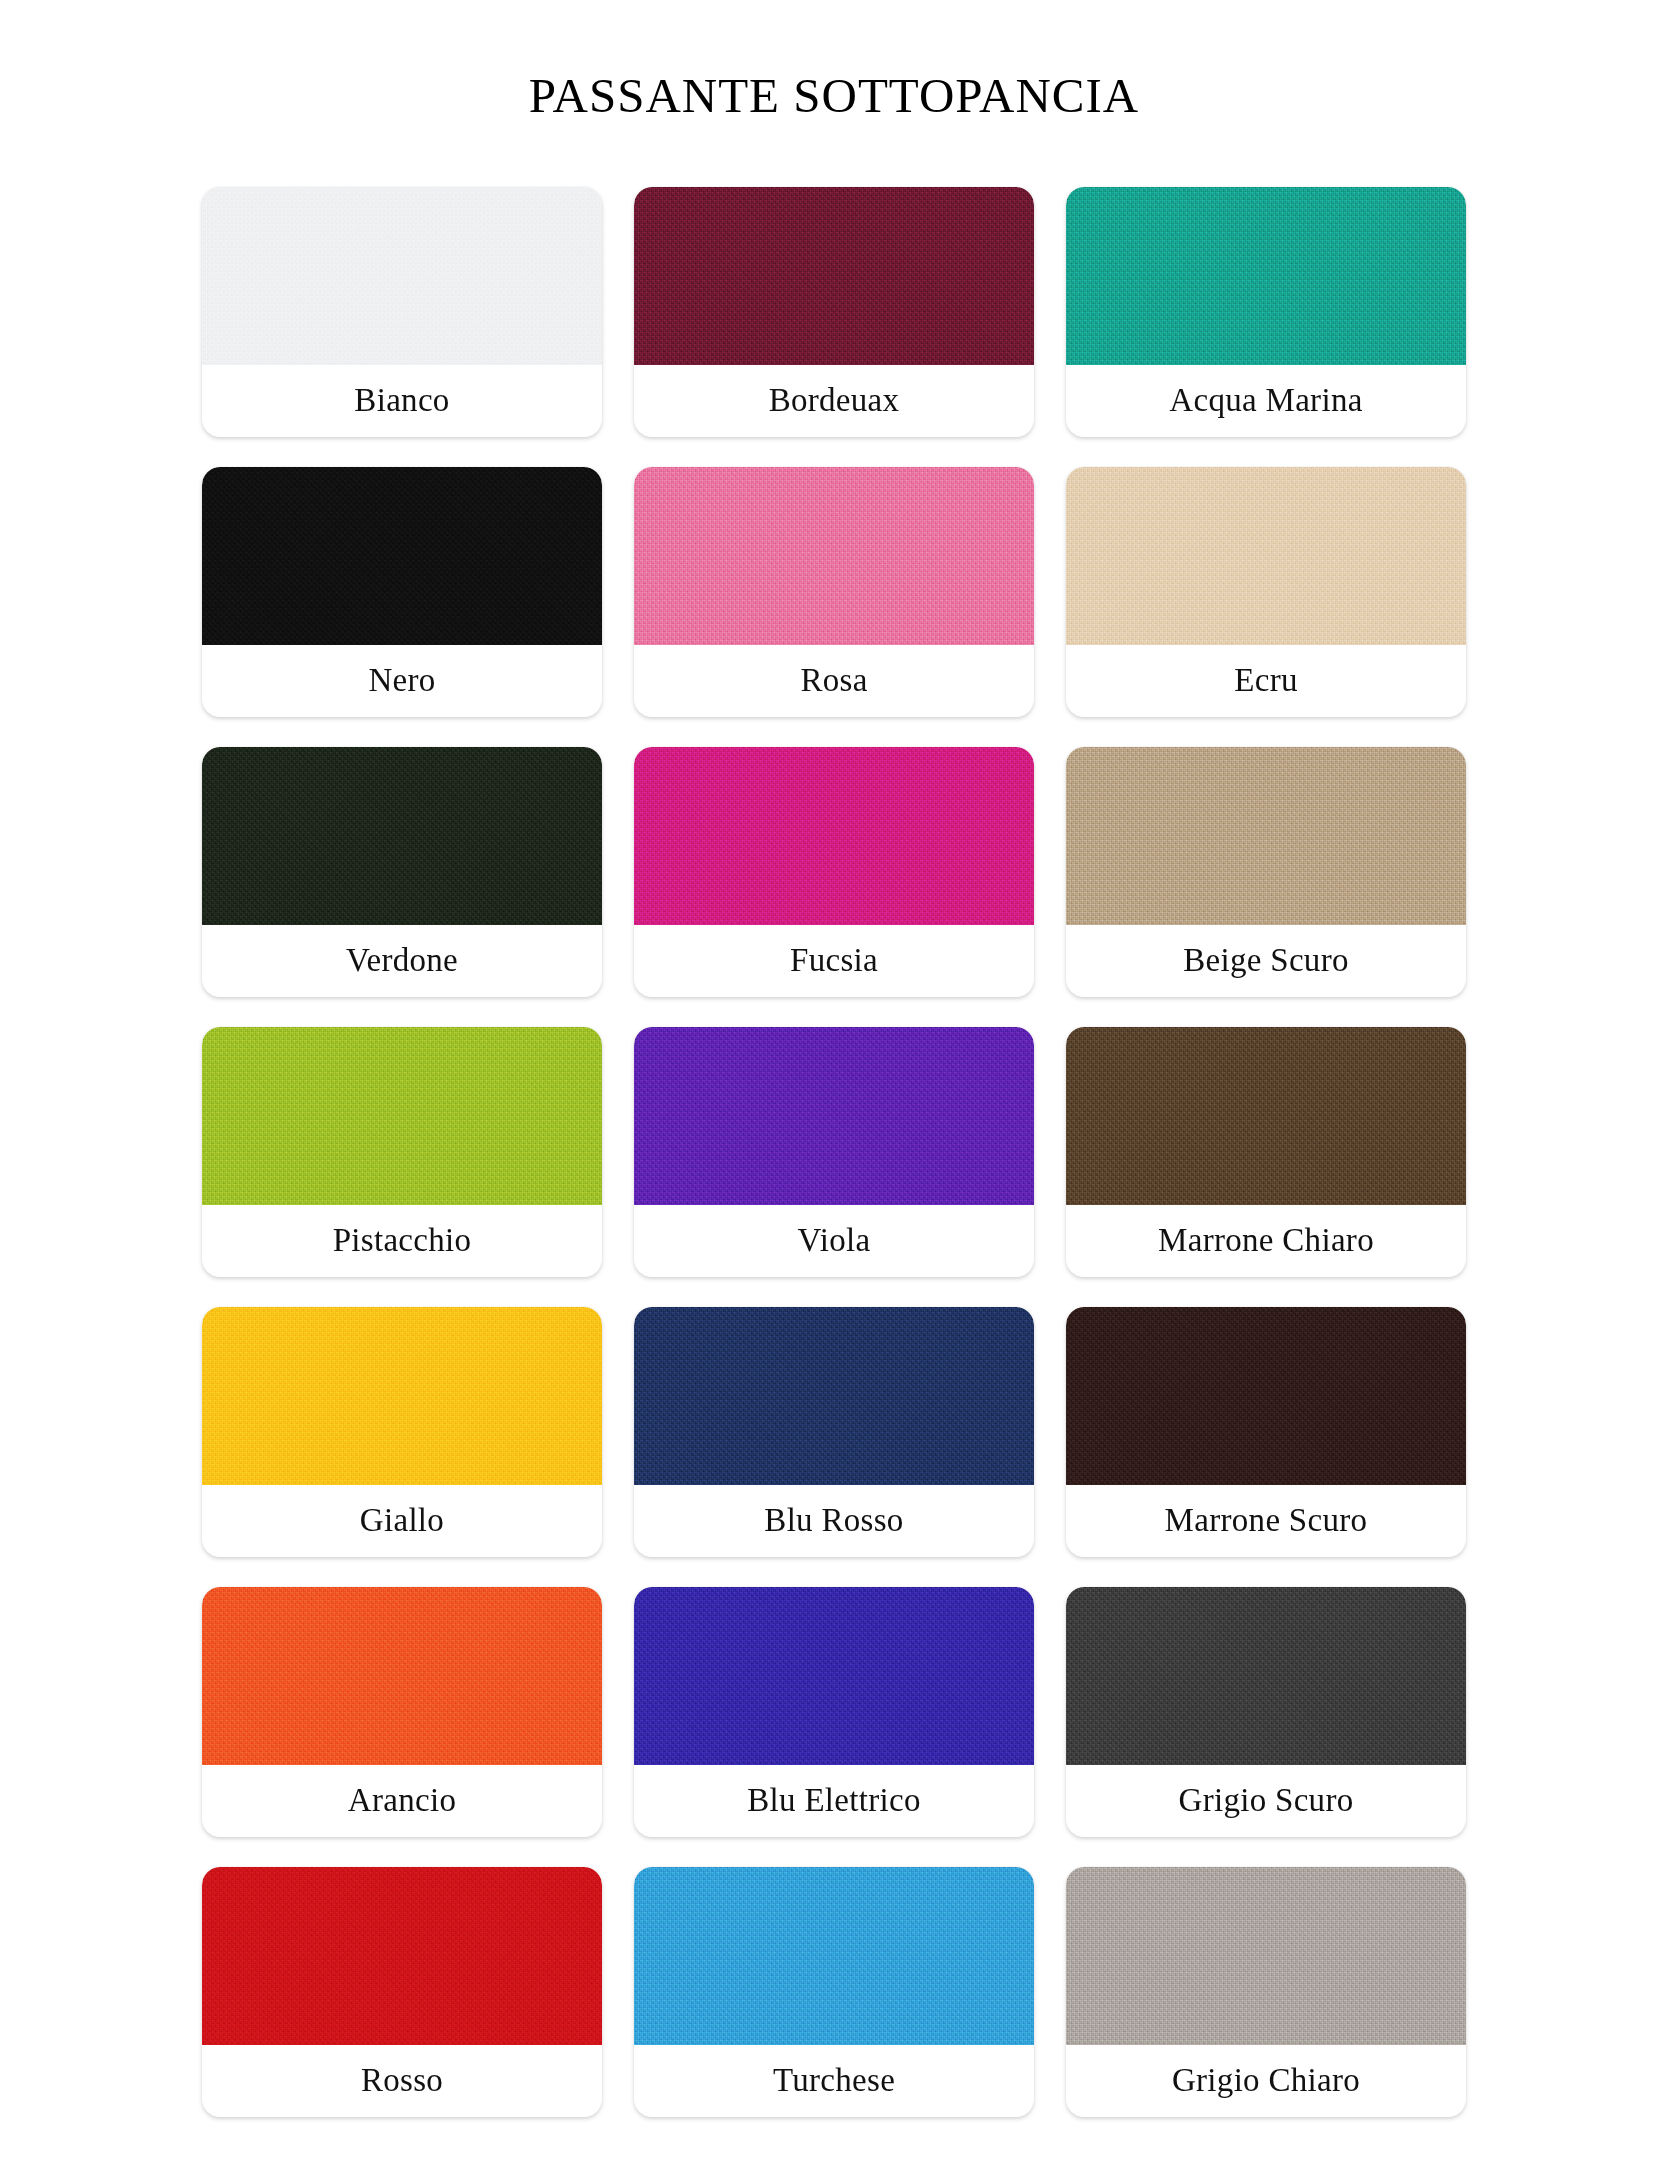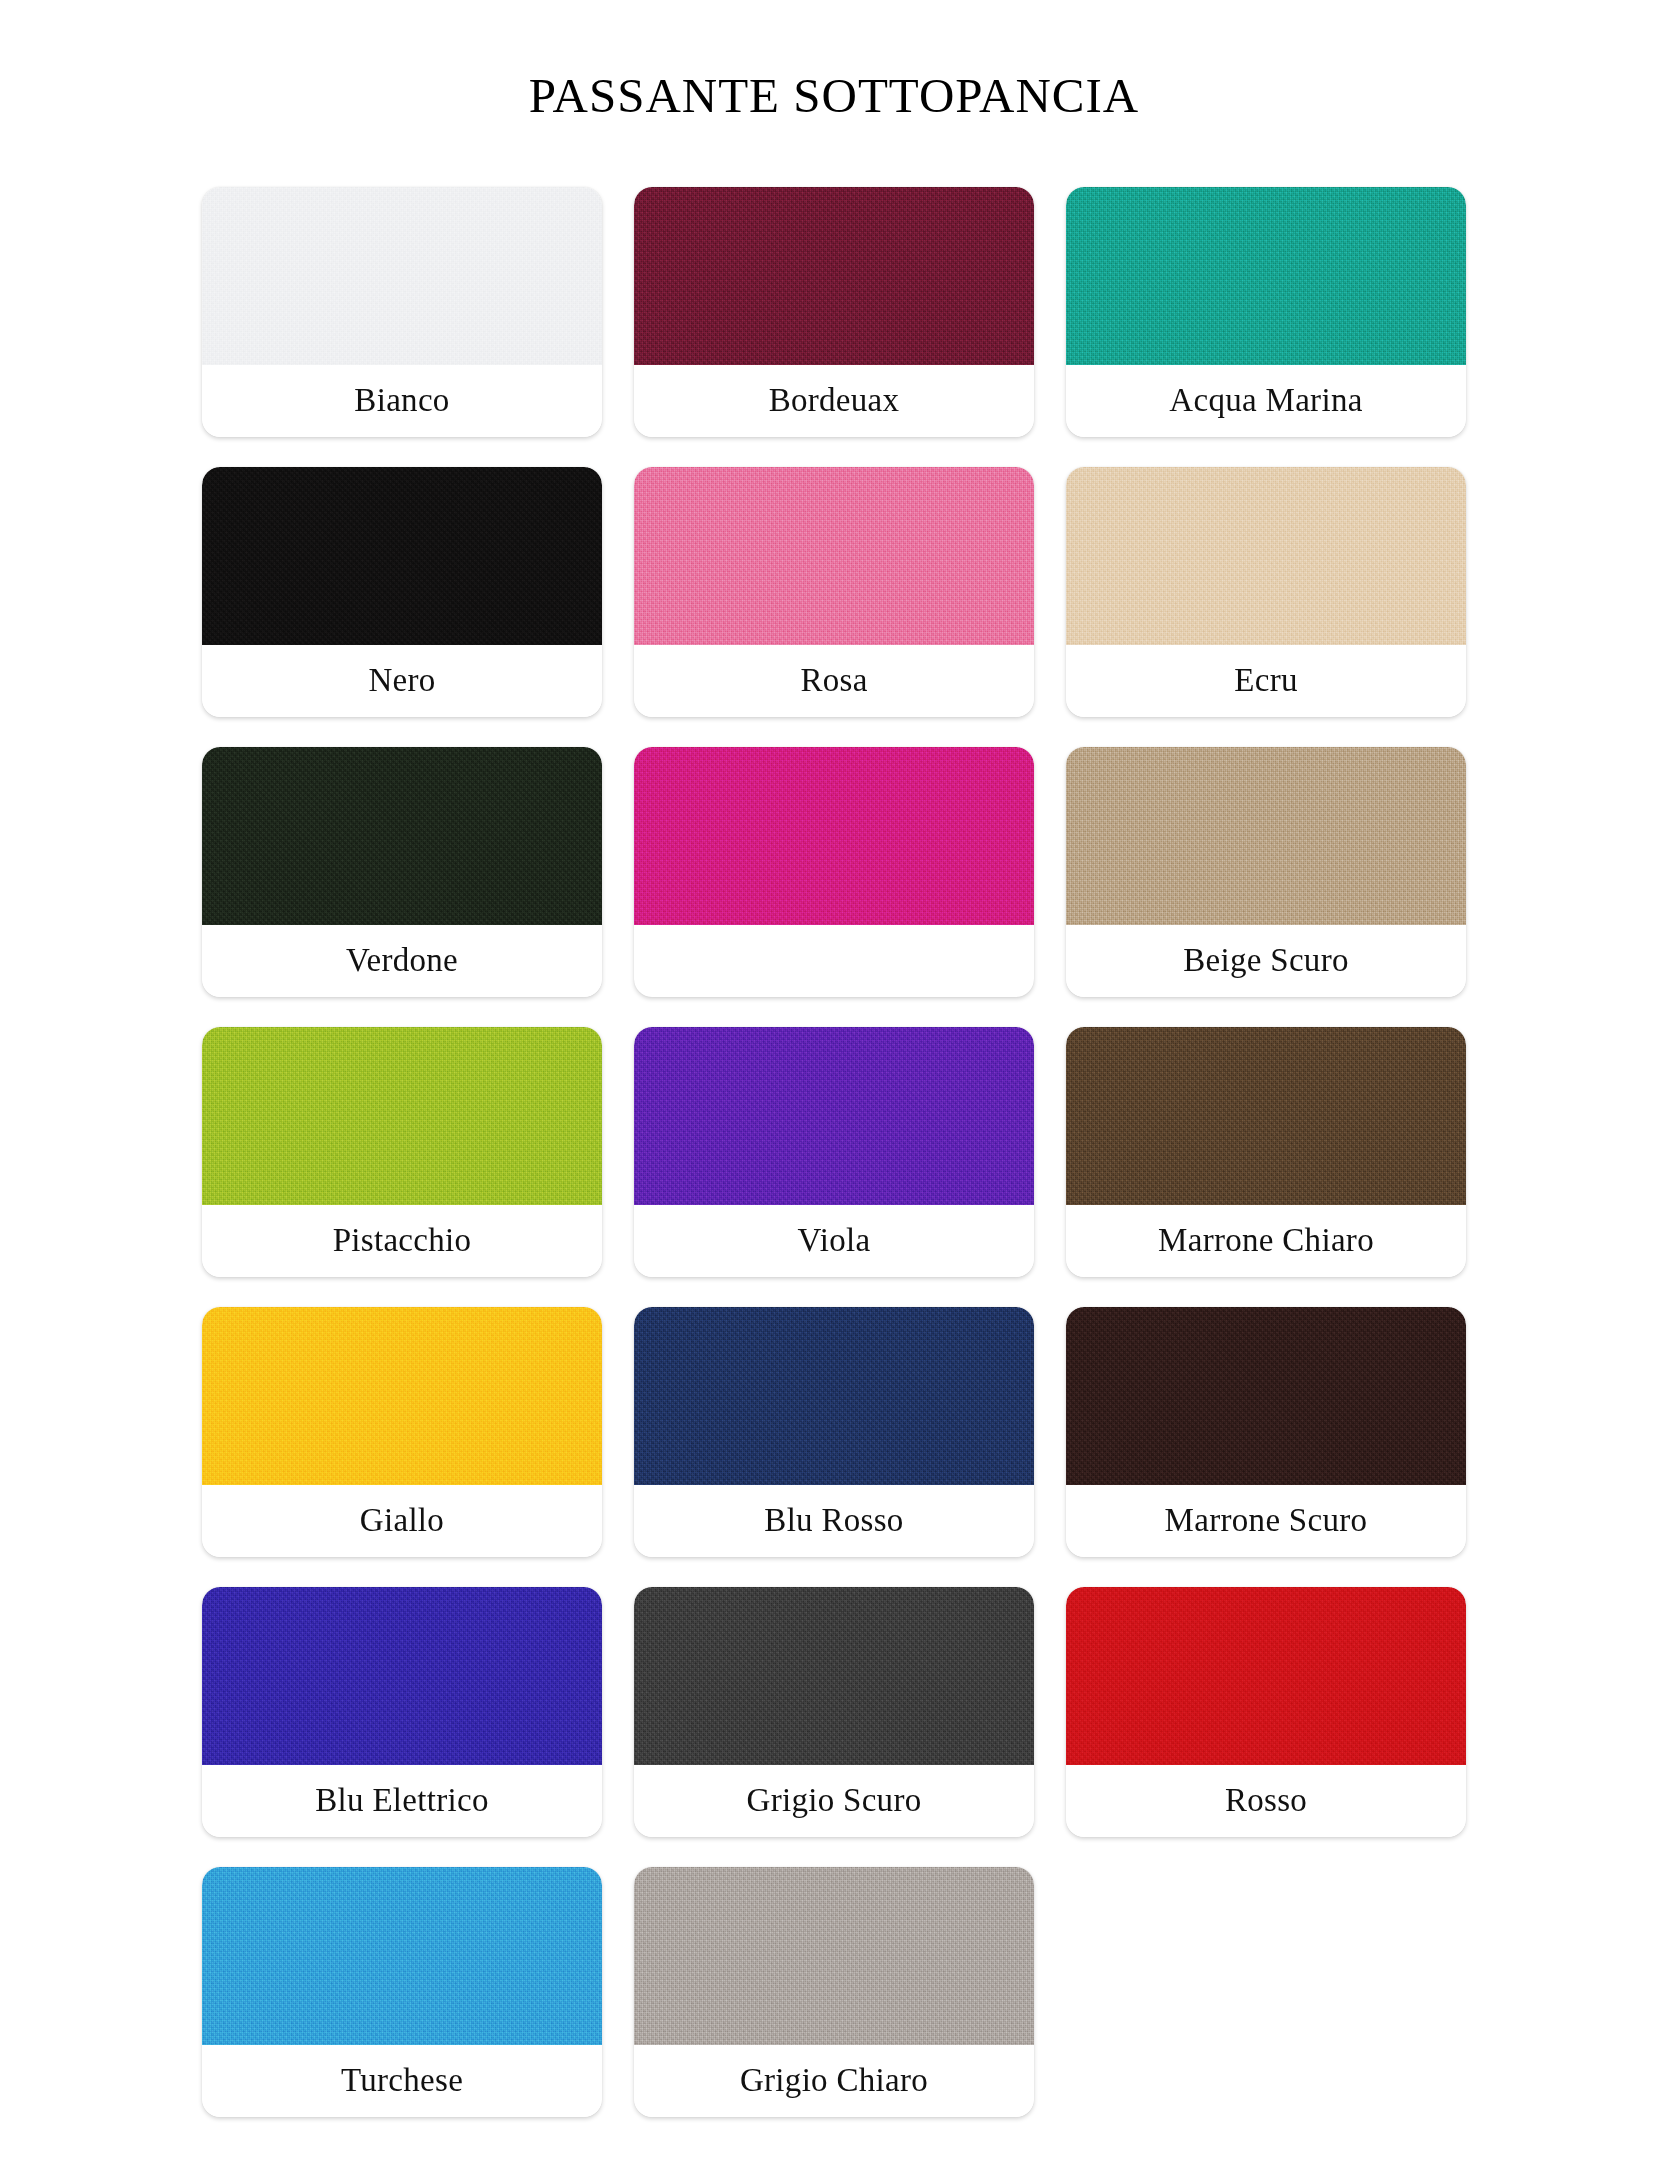--- a/index.html
+++ b/index.html
@@ -165,20 +165,23 @@
         </div>
       </div>
       <div class="swatch-card">
         <div class="swatch-color" style="background-color: rgb(27, 36, 25);"></div>
         <div class="swatch-label-area">
           <div class="swatch-label">Verdone</div>
         </div>
       </div>
       <div class="swatch-card">
         <div class="swatch-color" style="background-color: rgb(210, 27, 127);"></div>
+        <div class="swatch-label-area">
+          <div class="swatch-label">Fucsia</div>
+        </div>
       </div>
       <div class="swatch-card">
         <div class="swatch-color" style="background-color: rgb(185, 162, 132);"></div>
         <div class="swatch-label-area">
           <div class="swatch-label">Beige Scuro</div>
         </div>
       </div>
       <div class="swatch-card">
         <div class="swatch-color" style="background-color: rgb(157, 191, 38);"></div>
         <div class="swatch-label-area">
@@ -209,20 +212,26 @@
           <div class="swatch-label">Blu Rosso</div>
         </div>
       </div>
       <div class="swatch-card">
         <div class="swatch-color" style="background-color: rgb(46, 26, 24);"></div>
         <div class="swatch-label-area">
           <div class="swatch-label">Marrone Scuro</div>
         </div>
       </div>
       <div class="swatch-card">
+        <div class="swatch-color" style="background-color: rgb(240, 83, 35);"></div>
+        <div class="swatch-label-area">
+          <div class="swatch-label">Arancio</div>
+        </div>
+      </div>
+      <div class="swatch-card">
         <div class="swatch-color" style="background-color: rgb(51, 37, 168);"></div>
         <div class="swatch-label-area">
           <div class="swatch-label">Blu Elettrico</div>
         </div>
       </div>
       <div class="swatch-card">
         <div class="swatch-color" style="background-color: rgb(58, 58, 58);"></div>
         <div class="swatch-label-area">
           <div class="swatch-label">Grigio Scuro</div>
         </div>

